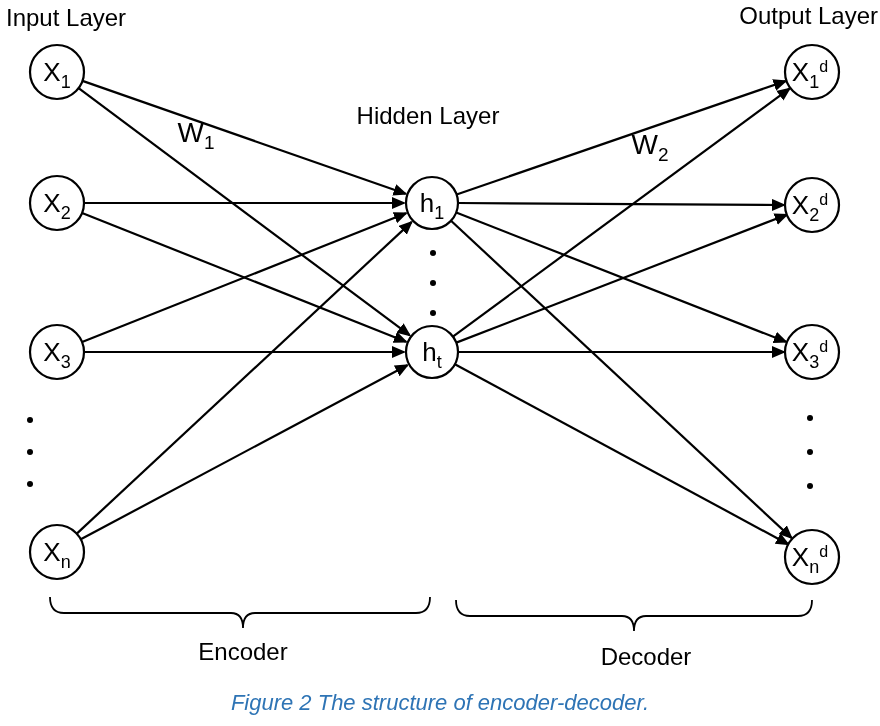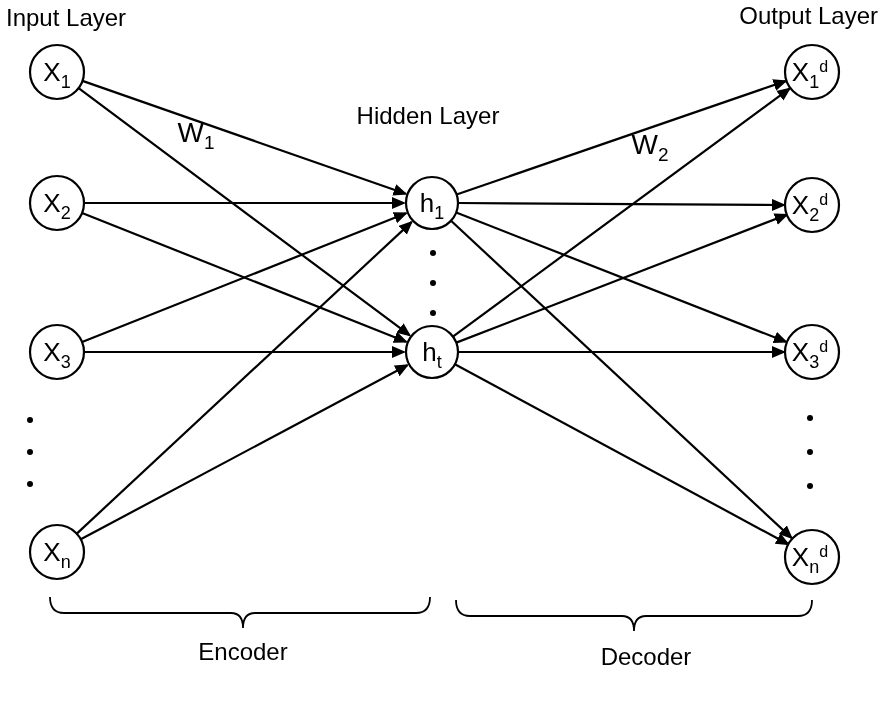--- a/index.html
+++ b/index.html
@@ -152,14 +152,15 @@
     <text class="weight-label" x="196" y="142" text-anchor="middle"><tspan>W</tspan><tspan class="sub" dy="7">1</tspan></text>
     <text class="weight-label" x="650" y="154" text-anchor="middle"><tspan>W</tspan><tspan class="sub" dy="7">2</tspan></text>
 
     <path class="brace" d="M50,597 Q50,613 64,613 L231,613 Q243,613 243,628 Q243,613 255,613 L416,613 Q430,613 430,597"></path>
     <path class="brace" d="M456,600 Q456,616 470,616 L622,616 Q634,616 634,631 Q634,616 646,616 L798,616 Q812,616 812,600"></path>
 
     <text class="group-label" x="243" y="660" text-anchor="middle">Encoder</text>
     <text class="group-label" x="646" y="665" text-anchor="middle">Decoder</text>
   </svg>
 
+  <div class="caption">Figure 2 The structure of encoder-decoder.</div>
 
 </div>
 
 </body></html>

